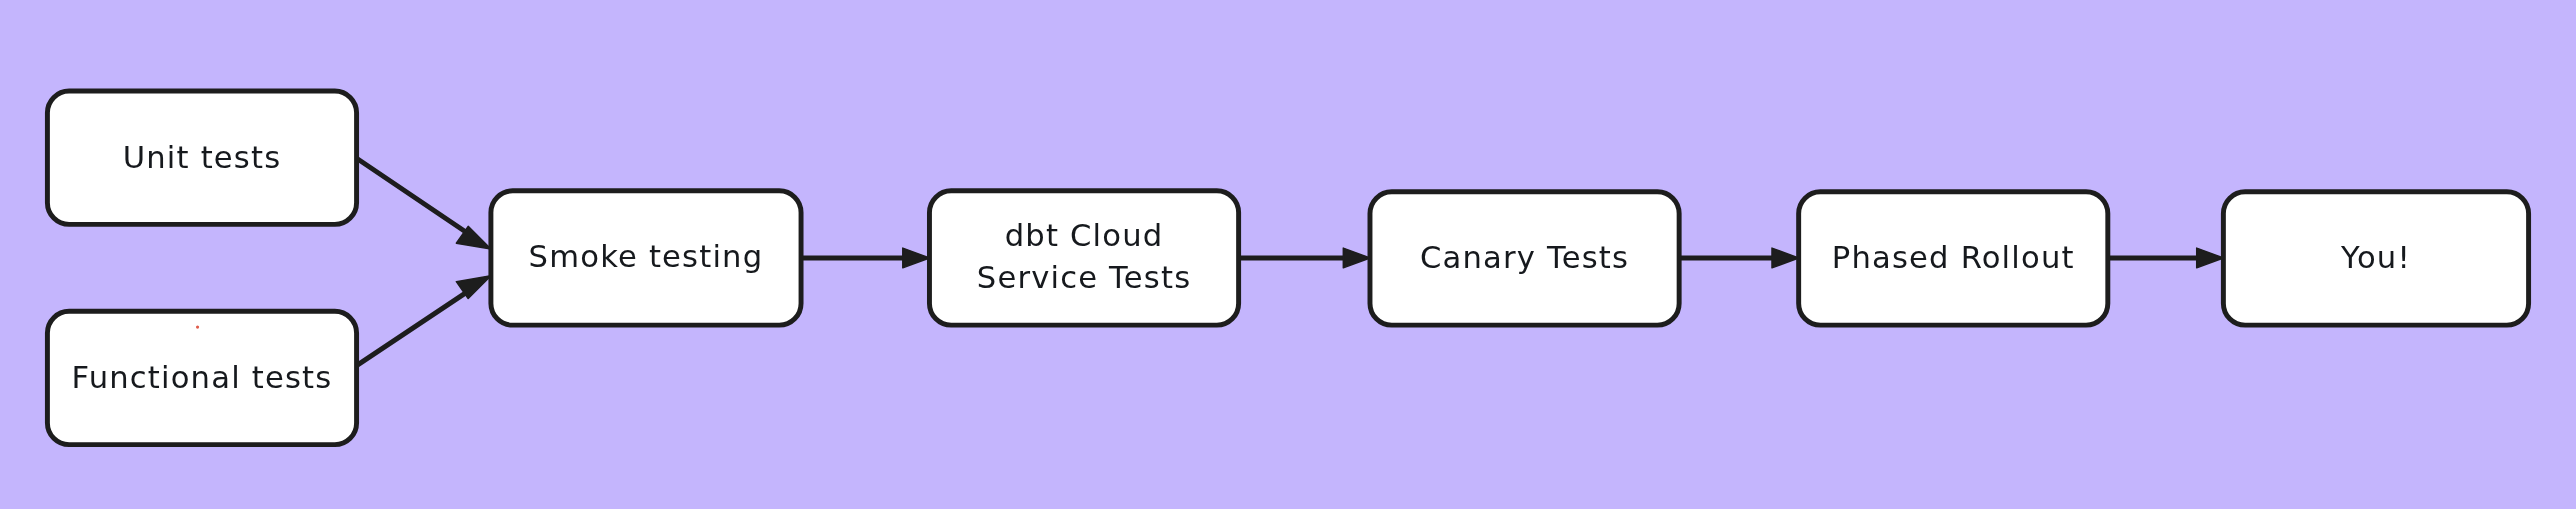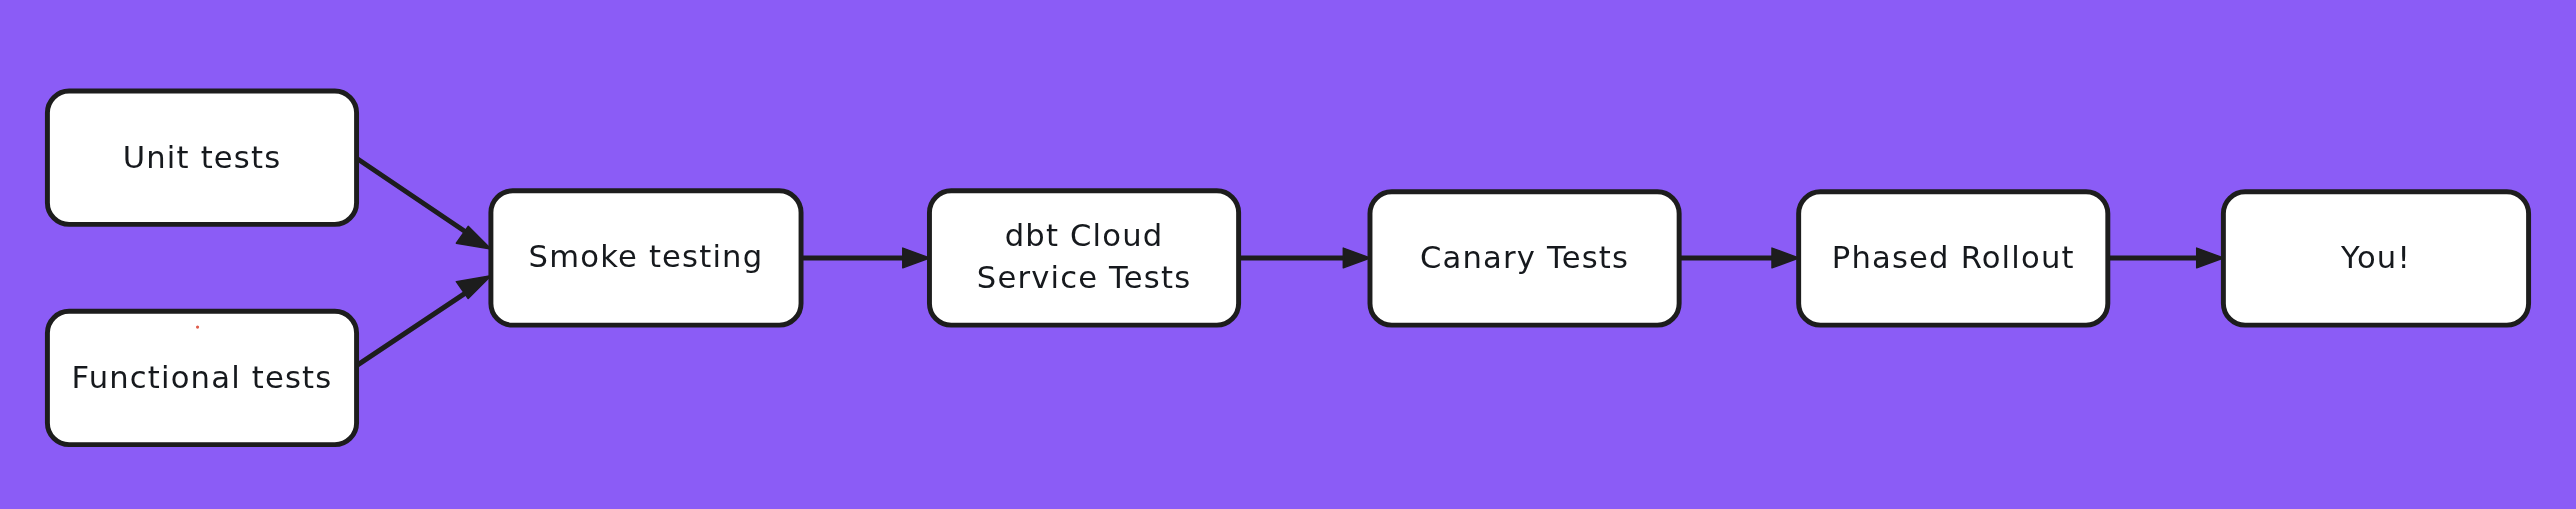--- a/index.html
+++ b/index.html
@@ -4,21 +4,21 @@
 <style>
   html, body {
     margin: 0;
     padding: 0;
     background: #ffffff;
   }
   #canvas {
     position: relative;
     width: 2576px;
     height: 510px;
-    background: #8b5cf6;
+    background: #c4b5fd;
     overflow: hidden;
     font-family: "DejaVu Sans", sans-serif;
   }
   #diagram-svg {
     position: absolute;
     left: 0;
     top: 0;
     width: 2576px;
     height: 510px;
   }

